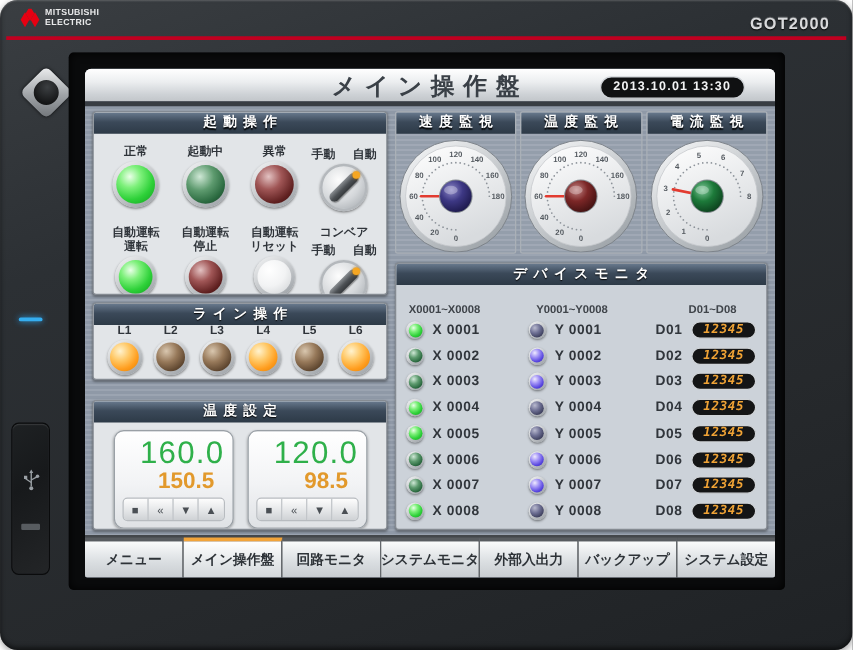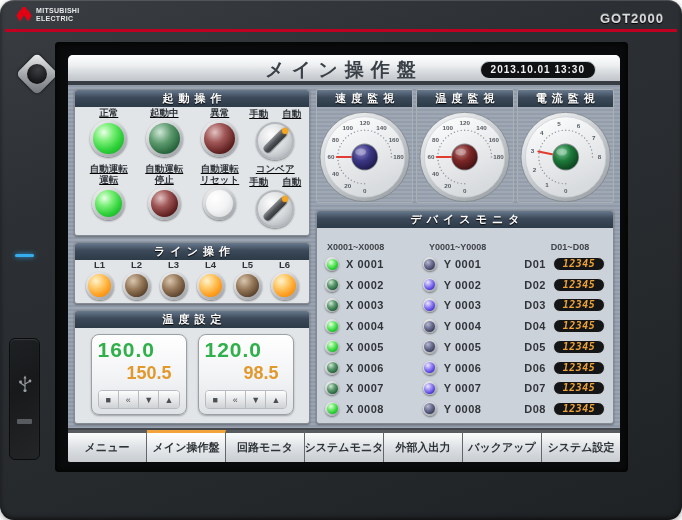--- a/index.html
+++ b/index.html
@@ -49,21 +49,21 @@
   .right-col { flex:1; display:flex; flex-direction:column; gap:7px; min-width:0; }
 
   .panel { border:1px solid #858b92; border-radius:3px; background:#e2e5e8;
     box-shadow:0 1px 2px rgba(0,0,0,.35), inset 0 1px 0 rgba(255,255,255,.7); overflow:hidden; }
   .sec-h { height:17px; line-height:17px; text-align:center; color:#fff; font-size:11px; font-weight:bold;
     letter-spacing:5px; padding-left:5px; background:linear-gradient(#68798d,#3b4959 45%,#2d3a47);
     text-shadow:0 1px 1px #000; }
 
   
   .panel-startup { height:147px; display:flex; flex-direction:column; }
-  .ctl-row { display:flex; padding:1px 6px 3px;text-decoration:underline; }
+  .ctl-row { display:flex; padding:10px 6px 3px; }
   .ctl-col { flex:1; display:flex; flex-direction:column; align-items:center; gap:1px; }
   .ctl-label { font-size:9.5px; font-weight:bold; color:#2f343a; white-space:nowrap; line-height:1.15; text-align:center; }
   .sel-labels { display:flex; gap:14px; font-size:9.5px; font-weight:bold; color:#2f343a; }
 
   .lamp { border-radius:50%; padding:3px; background:linear-gradient(145deg,#f4f5f6,#989da2);
     box-shadow:0 1px 2px rgba(0,0,0,.45); display:inline-block; }
   .lamp i { display:block; border-radius:50%; }
   .lamp-big { width:37px; height:37px; } .lamp-big i { width:31px; height:31px; }
   .lamp-sm  { width:33px; height:33px; } .lamp-sm i  { width:27px; height:27px; }
   .lamp-line{ width:28px; height:28px; padding:2.5px; } .lamp-line i { width:23px; height:23px; }
@@ -85,26 +85,26 @@
     background:linear-gradient(#8a8e92,#4c5054 55%,#35383b); transform:translate(-50%,-50%) rotate(-45deg);
     box-shadow:0 1px 1px rgba(0,0,0,.4); }
   .knob .dot { position:absolute; right:4px; top:4px; width:6px; height:6px; border-radius:50%;
     background:#f5a623; box-shadow:0 0 2px #c77c00; }
 
   
   .panel-line { height:62px; display:flex; flex-direction:column; }
   .line-row { flex:1; display:flex; padding:0 6px 3px; }
 
   
-  .panel-temp { flex:1; display:flex; flex-direction:column; }
+  .panel-temp { flex:1; display:flex; flex-direction:column;margin-top:10px; }
   .temp-row { flex:1; display:flex; justify-content:center; gap:11px; padding:6px 4px 8px; }
   .temp-card { width:96px; border-radius:8px; border:1px solid #9aa0a6; padding:4px 6px 5px;
     background:linear-gradient(#ffffff,#f2f3f5 55%,#dfe2e5); box-shadow:0 1px 2px rgba(0,0,0,.3);
     display:flex; flex-direction:column; justify-content:space-between; }
-  .sv { font-size:21px; font-weight:bold; color:#2fb04a; text-align:left; letter-spacing:1px; line-height:1.05; }
+  .sv { font-size:25px; font-weight:normal; color:#2fb04a; text-align:right; letter-spacing:1px; line-height:1.05; }
   .pv { font-size:18px; font-weight:bold; color:#e2992c; text-align:right; padding-right:8px; line-height:1.1; }
   .btnrow { display:flex; margin-top:3px; border:1px solid #b8bcc0; border-radius:4px; overflow:hidden; }
   .tbtn { flex:1; height:17px; background:linear-gradient(#fdfdfd,#e2e4e6 60%,#cfd2d5);
     border-right:1px solid #b8bcc0; font-size:9px; color:#4a4f54; display:flex; align-items:center; justify-content:center; }
   .tbtn:last-child { border-right:none; }
 
   
   .gauge-row { flex:none; height:114px; display:flex; gap:3px; }
   .gauge-panel { flex:1; display:flex; flex-direction:column; border:1px solid #aab0b7; border-radius:2px;
     background:rgba(255,255,255,.05); overflow:hidden; }

